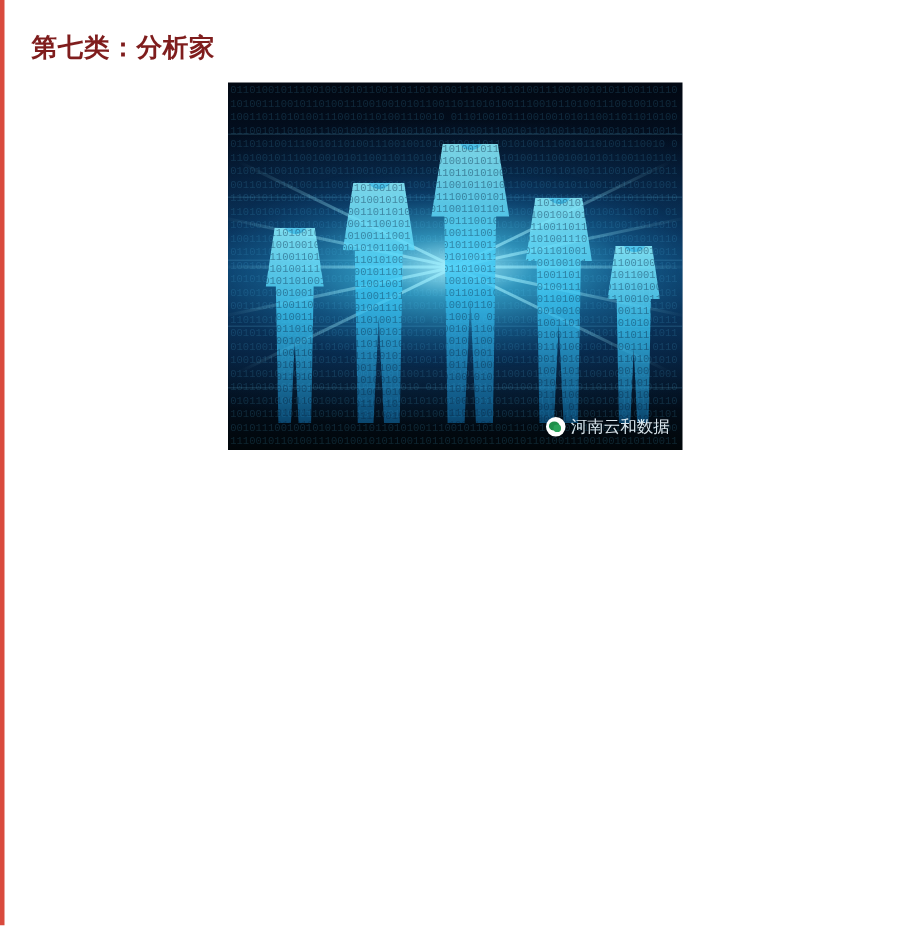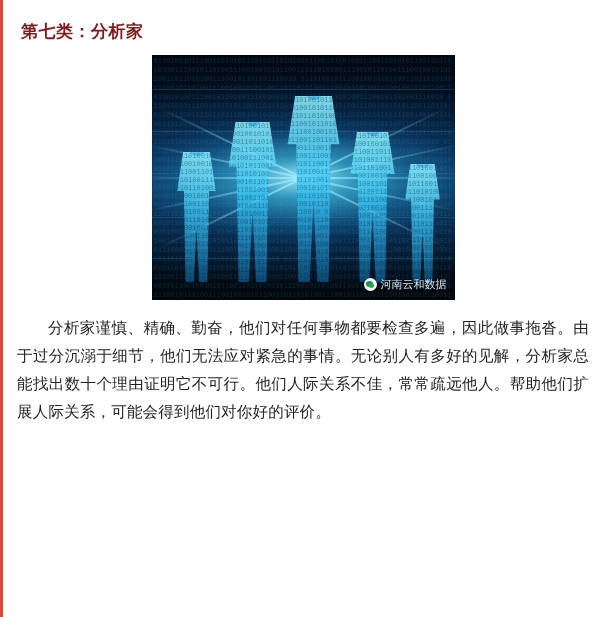--- a/index.html
+++ b/index.html
@@ -214,19 +214,16 @@
           <div class="digits">01101001011100100101011001101101010011100101101001110010010101100110110101001110010110100111001001010110011011010100111001011010011100100101011001101101010011100101101001110010 01101001011100100101011001101101010011100101101001110010010101100110110101001110010110100111001001010110011011010100111001011010011100100101011001101101010011100101101001110010 01101001011100100101011001101101010011100101101001110010010101100110110101001110010110100111001001010110011011010100111001011010011100100101011001101101010011100101101001110010 01101001011100100101011001101101010011100101101001110010010101100110110101001110010110100111001001010110011011010100111001011010011100100101011001101101010011100101101001110010 01101001011100100101011001101101010011100101101001110010010101100110110101001110010110100111001001010110011011010100111001011010011100100101011001101101010011100101101001110010 01101001011100100101011001101101010011100101101001110010010101100110110101001110010110100111001001010110011011010100111001011010011100100101011001101101010011100101101001110010 01101001011100100101011001101101010011100101101001110010010101100110110101001110010110100111001001010110011011010100111001011010011100100101011001101101010011100101101001110010 01101001011100100101011001101101010011100101101001110010010101100110110101001110010110100111001001010110011011010100111001011010011100100101011001101101010011100101101001110010 01101001011100100101011001101101010011100101101001110010010101100110110101001110010110100111001001010110011011010100111001011010011100100101011001101101010011100101101001110010 01101001011100100101011001101101010011100101101001110010010101100110110101001110010110100111001001010110011011010100111001011010011100100101011001101101010011100101101001110010 01101001011100100101011001101101010011100101101001110010010101100110110101001110010110100111001001010110011011010100111001011010011100100101011001101101010011100101101001110010 01101001011100100101011001101101010011100101101001110010010101100110110101001110010110100111001001010110011011010100111001011010011100100101011001101101010011100101101001110010 01101001011100100101011001101101010011100101101001110010010101100110110101001110010110100111001001010110011011010100111001011010011100100101011001101101010011100101101001110010 01101001011100100101011001101101010011100101101001110010010101100110110101001110010110100111001001010110011011010100111001011010011100100101011001101101010011100101101001110010 01101001011100100101011001101101010011100101101001110010010101100110110101001110010110100111001001010110011011010100111001011010011100100101011001101101010011100101101001110010 01101001011100100101011001101101010011100101101001110010010101100110110101001110010110100111001001010110011011010100111001011010011100100101011001101101010011100101101001110010 01101001011100100101011001101101010011100101101001110010010101100110110101001110010110100111001001010110011011010100111001011010011100100101011001101101010011100101101001110010 01101001011100100101011001101101010011100101101001110010010101100110110101001110010110100111001001010110011011010100111001011010011100100101011001101101010011100101101001110010 01101001011100100101011001101101010011100101101001110010010101100110110101001110010110100111001001010110011011010100111001011010011100100101011001101101010011100101101001110010 01101001011100100101011001101101010011100101101001110010010101100110110101001110010110100111001001010110011011010100111001011010011100100101011001101101010011100101101001110010 01101001011100100101011001101101010011100101101001110010010101100110110101001110010110100111001001010110011011010100111001011010011100100101011001101101010011100101101001110010 01101001011100100101011001101101010011100101101001110010010101100110110101001110010110100111001001010110011011010100111001011010011100100101011001101101010011100101101001110010 01101001011100100101011001101101010011100101101001110010010101100110110101001110010110100111001001010110011011010100111001011010011100100101011001101101010011100101101001110010 01101001011100100101011001101101010011100101101001110010010101100110110101001110010110100111001001010110011011010100111001011010011100100101011001101101010011100101101001110010 </div>
         </div>
 
         <div class="watermark">
           <span class="wechat-badge"></span>
           <span>河南云和数据</span>
         </div>
       </div>
     </div>
 
-    <p class="para">
-      <span>分析家谨慎、精确、勤奋，他们对任何事物都要检查多遍，因此做事拖沓。由于过分沉溺于细节，他们无法应对紧急的事情。无论别人有多好的见解，分析家总能找出数十个理由证明它不可行。他们人际关系不佳，常常疏远他人。帮助他们扩展人际关系，可能会得到他们对你好的评价。</span>
-    </p>
 
 
   </div>
 </div>
 
 </body></html>

